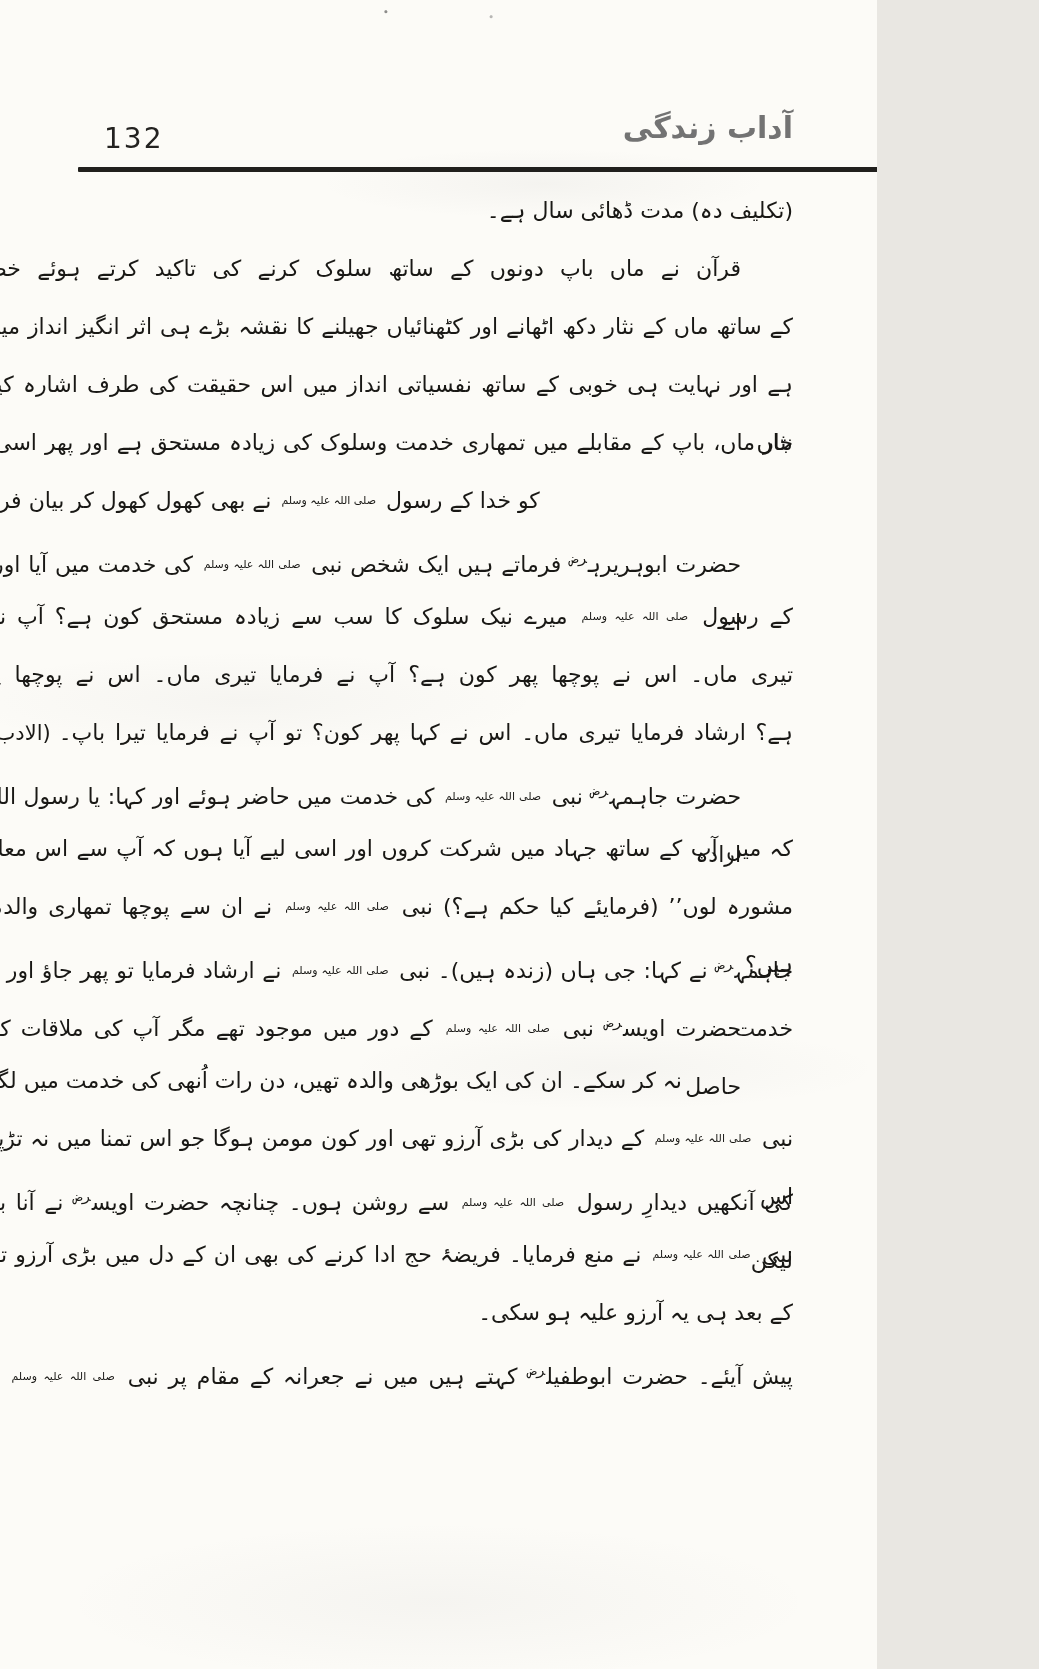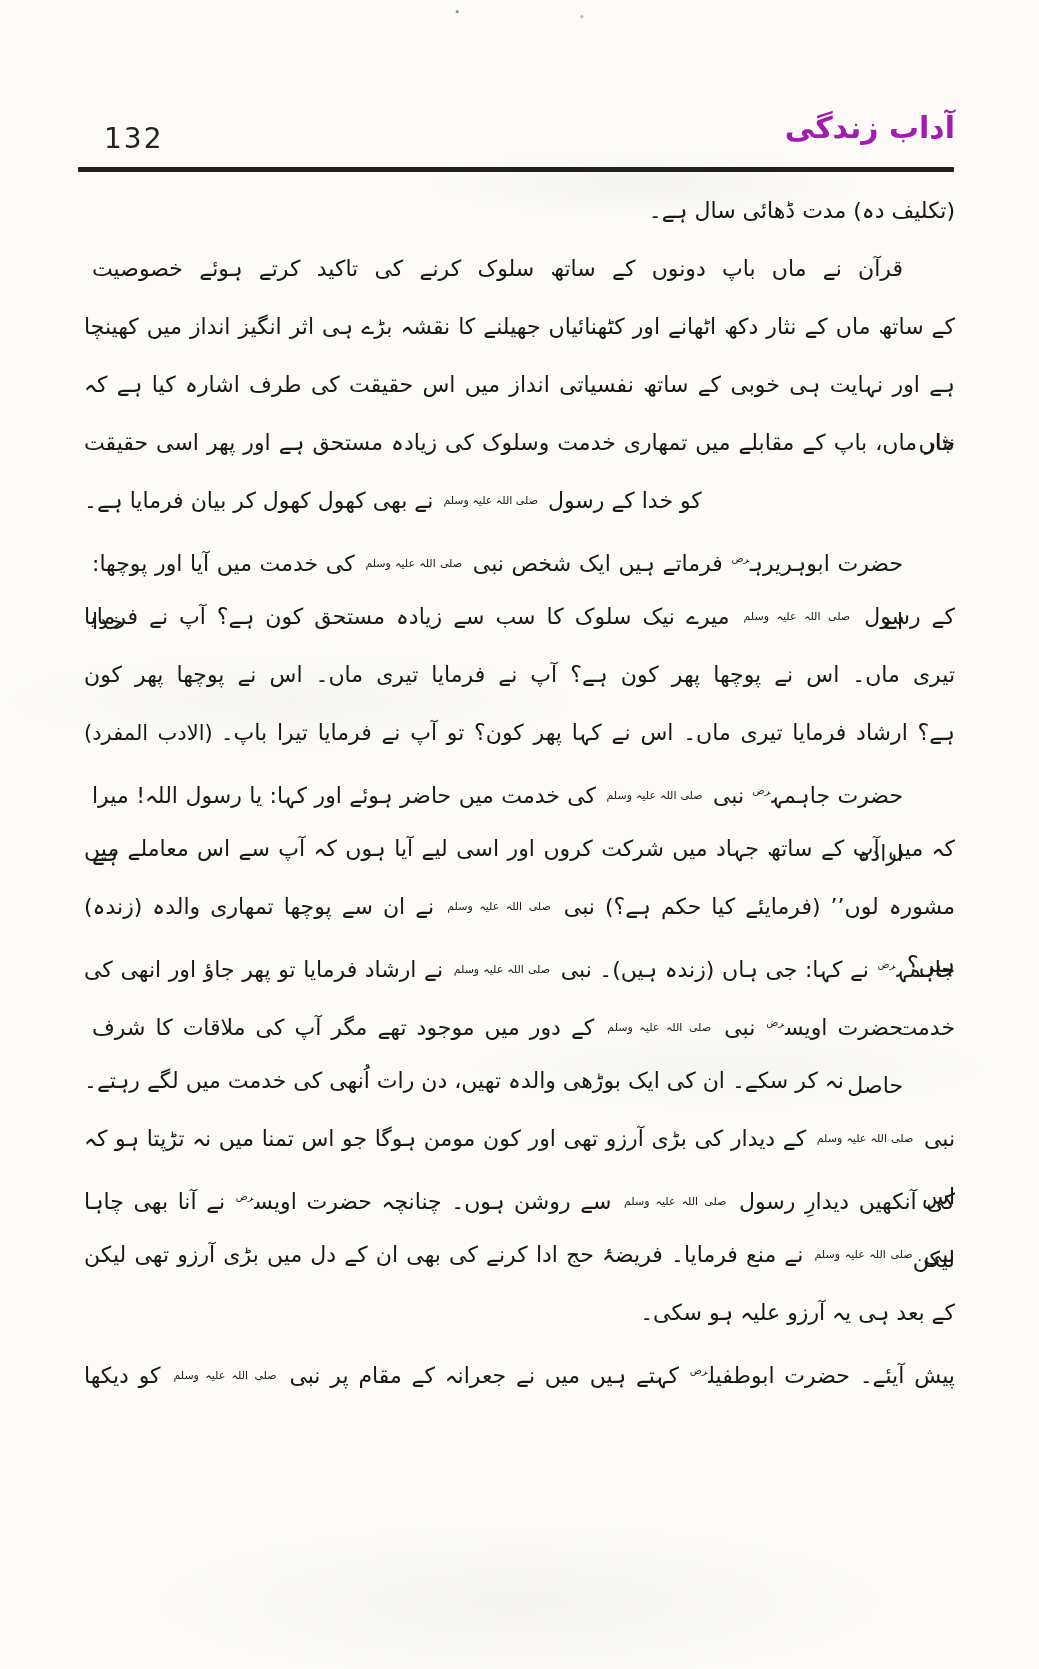--- a/index.html
+++ b/index.html
@@ -1,21 +1,21 @@
 <!DOCTYPE html>
 <html lang="ur"><head>
 <meta charset="utf-8">
 <style>
   * { margin:0; padding:0; box-sizing:border-box; }
   html,body { width:1039px; }
   body { background:#e9e7e2; font-family:"DejaVu Sans", sans-serif; }
 
   .page {
     position:relative;
-    width:1039px; height:1669px;
+    width:877px; height:1669px;
     background:#fcfbf7;
     color:#1b1a17;
     overflow:hidden;
   }
   
   .page::before {
     content:"";
     position:absolute; inset:0;
     pointer-events:none;
     background:
@@ -27,42 +27,42 @@
       radial-gradient(ellipse 520px 110px at 50% 96%, rgba(120,120,120,.05), transparent 72%);
   }
 
   .page-number {
     position:absolute; top:122px; left:104px;
     font-size:28px; letter-spacing:2px; color:#232220;
   }
   .book-title {
     position:absolute; top:110px; right:84px;
     direction:rtl;
-    font-size:30px; font-weight:bold; color:#a21caf;
+    font-size:30px; font-weight:bold; color:#737373;
   }
   .header-divider {
     position:absolute; top:167px; left:78px;
     width:876px; height:5px; background:#21201d;
     border-radius:1px;
   }
 
   .text-column {
     position:absolute; top:182px; right:84px; width:871px;
     direction:rtl;
     font-size:22px;
     color:#191815;
   }
   .line { height:58px; line-height:58px; }
   .line.justify { text-align:justify; text-align-last:justify; }
   .line.right   { text-align:left; }
   .line.center  { text-align:right; }
   .line.indent  { padding-right:52px;margin-left:8px; }
 
   .hon  { font-size:11px; vertical-align:4px; margin:0 3px; white-space:nowrap; }
-  .rz   { font-size:10px; vertical-align:9px; margin:0 1px; }
+  .rz   { font-size:14px; vertical-align:9px; margin:0 1px;font-family:Liberation Mono, monospace; }
   .cite { font-size:21px; margin-right:8px; }
 </style>
 </head>
 <body>
 
 <div class="page">
   <div class="page-number">132</div>
   <div class="book-title">آداب زندگی</div>
   <div class="header-divider"></div>
   <div class="text-column">

